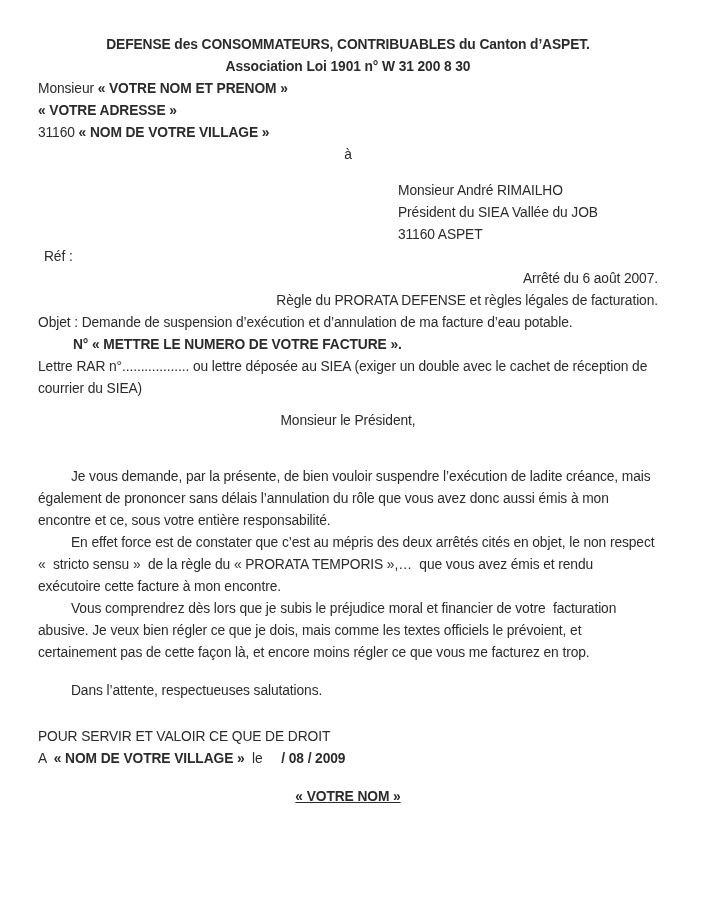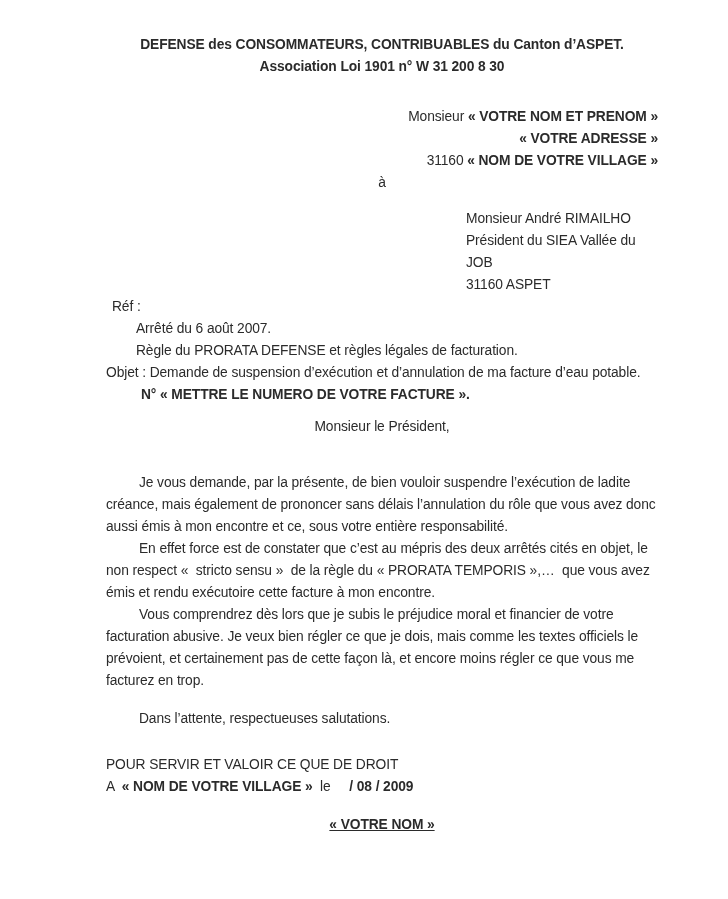--- a/index.html
+++ b/index.html
@@ -7,40 +7,40 @@
     padding: 0;
     background: #ffffff;
   }
   .page {
     position: relative;
     box-sizing: border-box;
     width: 728px;
     height: 852px;
     overflow: hidden;
     background: #ffffff;
-    padding: 28px 70px 30px 106px;
+    padding: 28px 70px 30px 38px;
     font-family: "Liberation Sans", sans-serif;
     font-size: 13.8px;
     letter-spacing: -0.1px;
     line-height: 22px;
     color: #2b2b2b;
     border-radius: 10px;
   }
   [data-bind] { white-space: pre-wrap; }
   .center { text-align: center; }
   .bold   { font-weight: bold; }
   .u      { text-decoration: underline; }
 
   .header-block   { margin-top: 6px; }
-  .sender-block   { margin-top: 28px; text-align: right; }
+  .sender-block   { margin-top: 0; }
   .recipient-block{ margin-left: 360px; margin-top: 14px; }
 
   .ref-line-1 { display: flex; }
   .ref-label  { flex: 0 0 30px; margin-left: 6px; }
-  .ref-indent { padding-left: 30px; }
+  .ref-indent { padding-left: 30px; text-align: right; }
 
   .subject-num { padding-left: 35px; }
 
   .salutation-line { margin-top: 10px; }
 
   .body-block { margin-top: 34px; }
   .para       { text-indent: 33px; }
   .para-first { text-indent: 47px; }
 
   .closing-line { margin-top: 16px; padding-left: 33px; }
@@ -78,20 +78,21 @@
       </div>
     <div class="ref-indent" data-bind="letter.reference.line2">Arrêté du 6 août 2007.</div>
     <div class="ref-indent" data-bind="letter.reference.line3">Règle du PRORATA DEFENSE et règles légales de facturation.</div>
   </div>
 
   <div>
     <div data-bind="letter.subject.line1">Objet : Demande de suspension d’exécution et d’annulation de ma facture d’eau potable.</div>
     <div class="subject-num bold" data-bind="letter.subject.line2">N° « METTRE LE NUMERO DE VOTRE FACTURE ».</div>
   </div>
 
+  <div data-bind="letter.rar_note">Lettre RAR n°.................. ou lettre déposée au SIEA (exiger un double avec le cachet de réception de courrier du SIEA)</div>
 
   <div class="center salutation-line" data-bind="letter.salutation_line">Monsieur le Président,</div>
 
   <div class="body-block">
     <div class="para" data-bind="letter.paragraphs.1">Je vous demande, par la présente, de bien vouloir suspendre l’exécution de ladite créance, mais également de prononcer sans délais l’annulation du rôle que vous avez donc aussi émis à mon encontre et ce, sous votre entière responsabilité.</div>
     <div class="para" data-bind="letter.paragraphs.2">En effet force est de constater que c’est au mépris des deux arrêtés cités en objet, le non respect «  stricto sensu »  de la règle du « PRORATA TEMPORIS »,…  que vous avez émis et rendu exécutoire cette facture à mon encontre.</div>
     <div class="para" data-bind="letter.paragraphs.3">Vous comprendrez dès lors que je subis le préjudice moral et financier de votre  facturation abusive. Je veux bien régler ce que je dois, mais comme les textes officiels le prévoient, et certainement pas de cette façon là, et encore moins régler ce que vous me facturez en trop.</div>
   </div>
 
   <div class="closing-line" data-bind="letter.closing">Dans l’attente, respectueuses salutations.</div>

